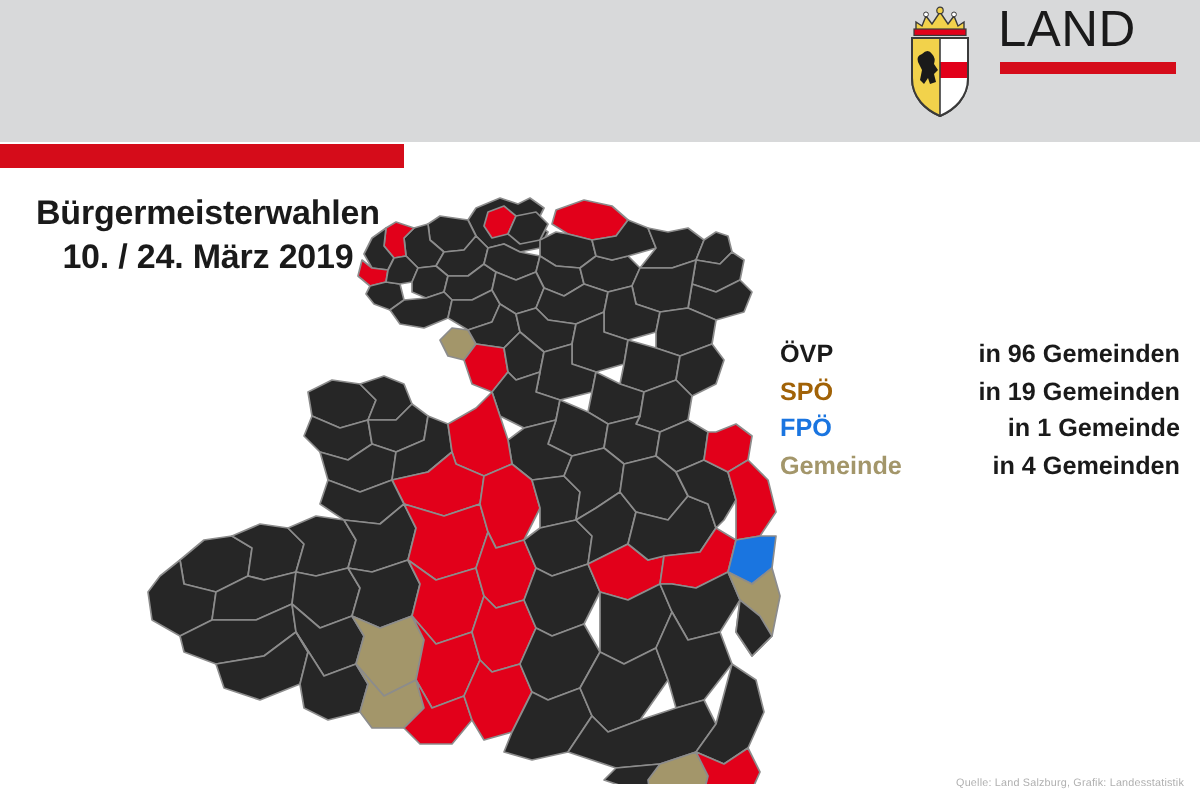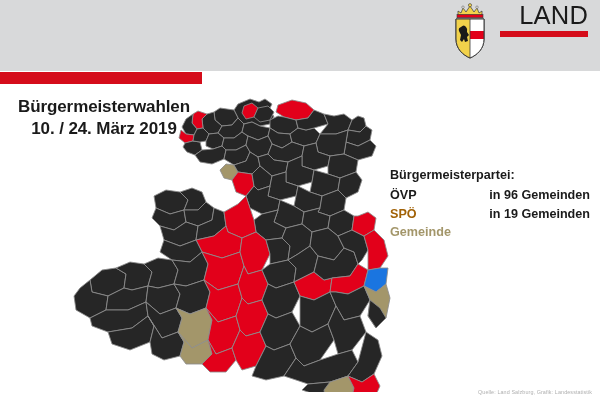--- a/index.html
+++ b/index.html
@@ -16,21 +16,21 @@
   .header{
     position:absolute;left:0;top:0;width:600px;height:71px;
     background:#d8d9da;
   }
   .logo{
     position:absolute;right:12px;top:3px;
     display:flex;align-items:flex-start;gap:9px;
   }
   .crest{width:40px;height:58px;display:block;}
   .logo-text{
-    display:flex;flex-direction:column;align-items:flex-end;
+    display:flex;flex-direction:column;align-items:flex-start;
     line-height:0.93;padding-top:1px;
   }
   .logo-line{
     font-size:25.5px;font-weight:400;color:#1a1a1a;
     letter-spacing:0.2px;font-family:"Liberation Sans", sans-serif;
   }
   .logo-rule{
     width:88px;height:6px;background:#d50c1a;margin-top:3px;margin-left:1px;
   }
   .redbar{
@@ -227,33 +227,37 @@
         <path class="muni" fill="#262626" d="M286,284 L296,270 L304,240 L316,248 L320,264 L312,282 L300,290 Z"></path>
         <path class="muni" fill="#262626" d="M246,292 L268,290 L272,300 L252,302 L240,298 Z"></path>
         <path class="muni" fill="#a3966a" d="M268,290 L286,284 L292,296 L288,312 L276,320 L264,312 L262,298 Z"></path>
         <path class="muni" fill="#e2001a" d="M286,284 L300,290 L312,282 L318,294 L310,312 L296,318 L288,312 L292,296 Z"></path>
 
       </g>
     </svg>
   </div>
 
   <div class="legend">
-    <div class="legend-title">Bürgermeisterpartei:</div>
 
     <div class="legend-row">
       <span class="legend-party" style="color:#1a1a1a">ÖVP</span>
       <span class="legend-count">in 96 Gemeinden</span>
     </div>
 
     <div class="legend-row">
       <span class="legend-party" style="color:#a16207">SPÖ</span>
       <span class="legend-count">in 19 Gemeinden</span>
     </div>
 
+    <div class="legend-row">
+      <span class="legend-party" style="color:#1a75e0">FPÖ</span>
+      <span class="legend-count">in 1 Gemeinde</span>
+    </div>
 
     <div class="legend-row">
       <span class="legend-party" style="color:#a3966a">Gemeinde</span>
+      <span class="legend-count">in 4 Gemeinden</span>
     </div>
   </div>
 
   <div class="source">Quelle: Land Salzburg, Grafik: Landesstatistik</div>
 
 </div>
 
 </body></html>

